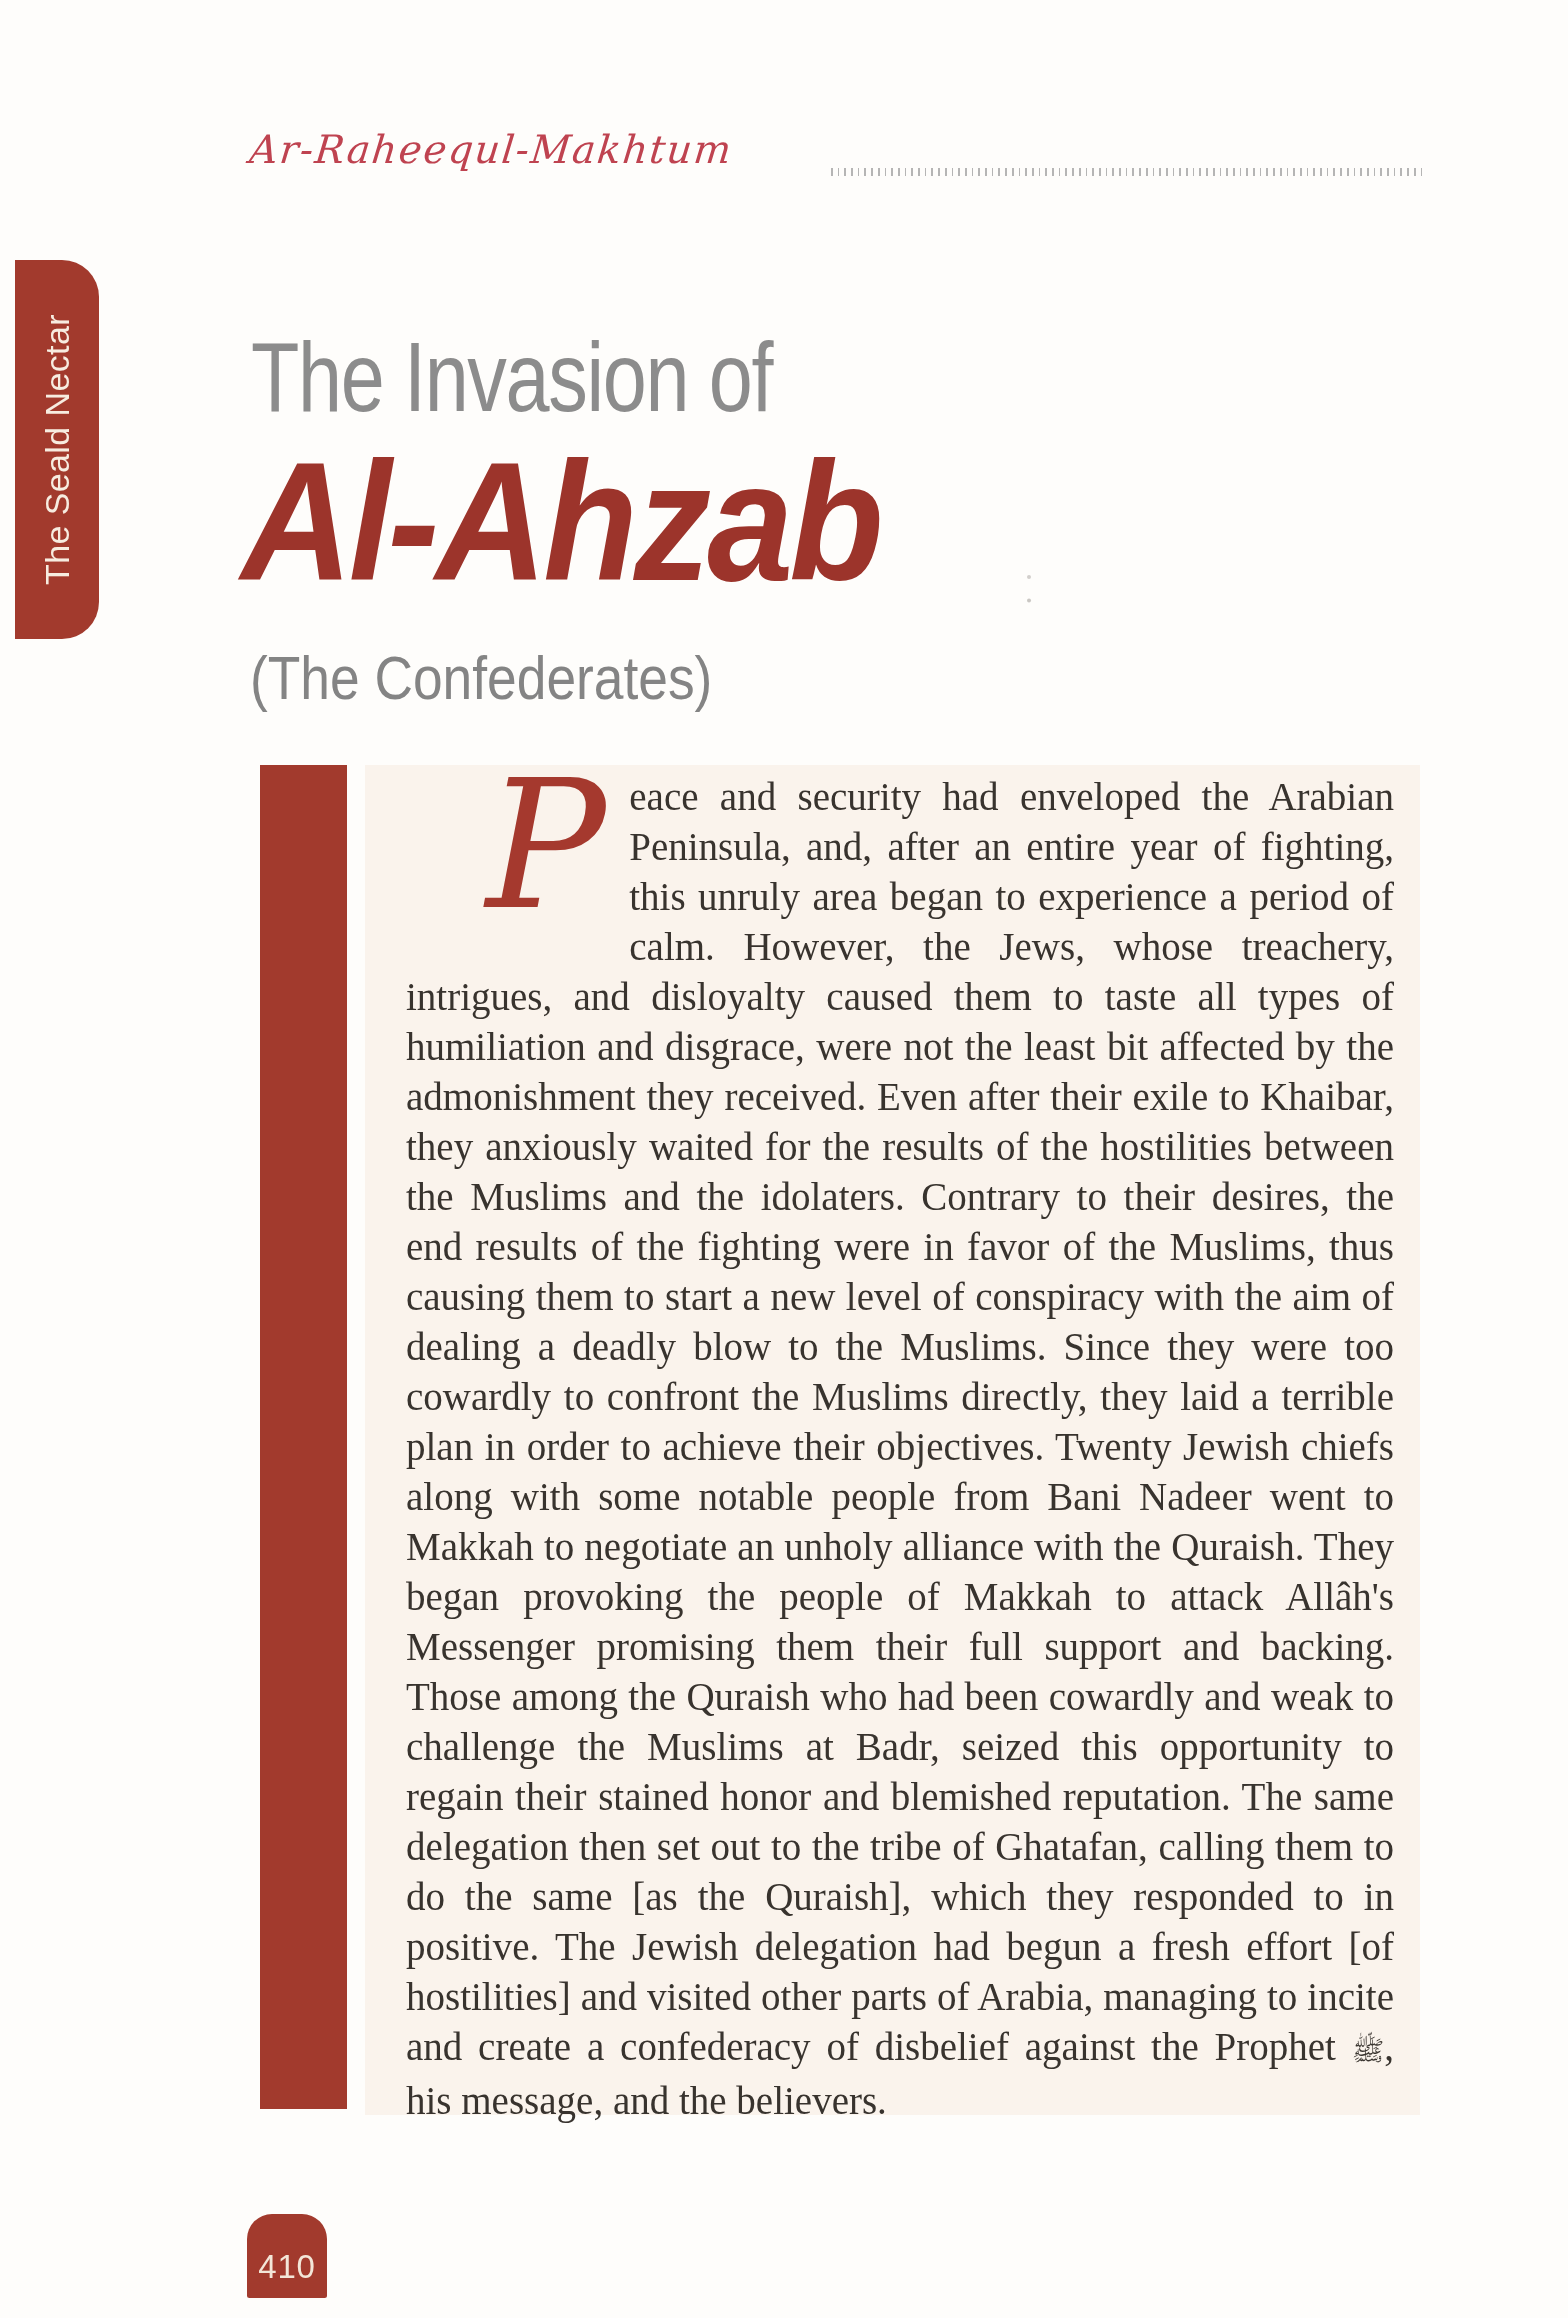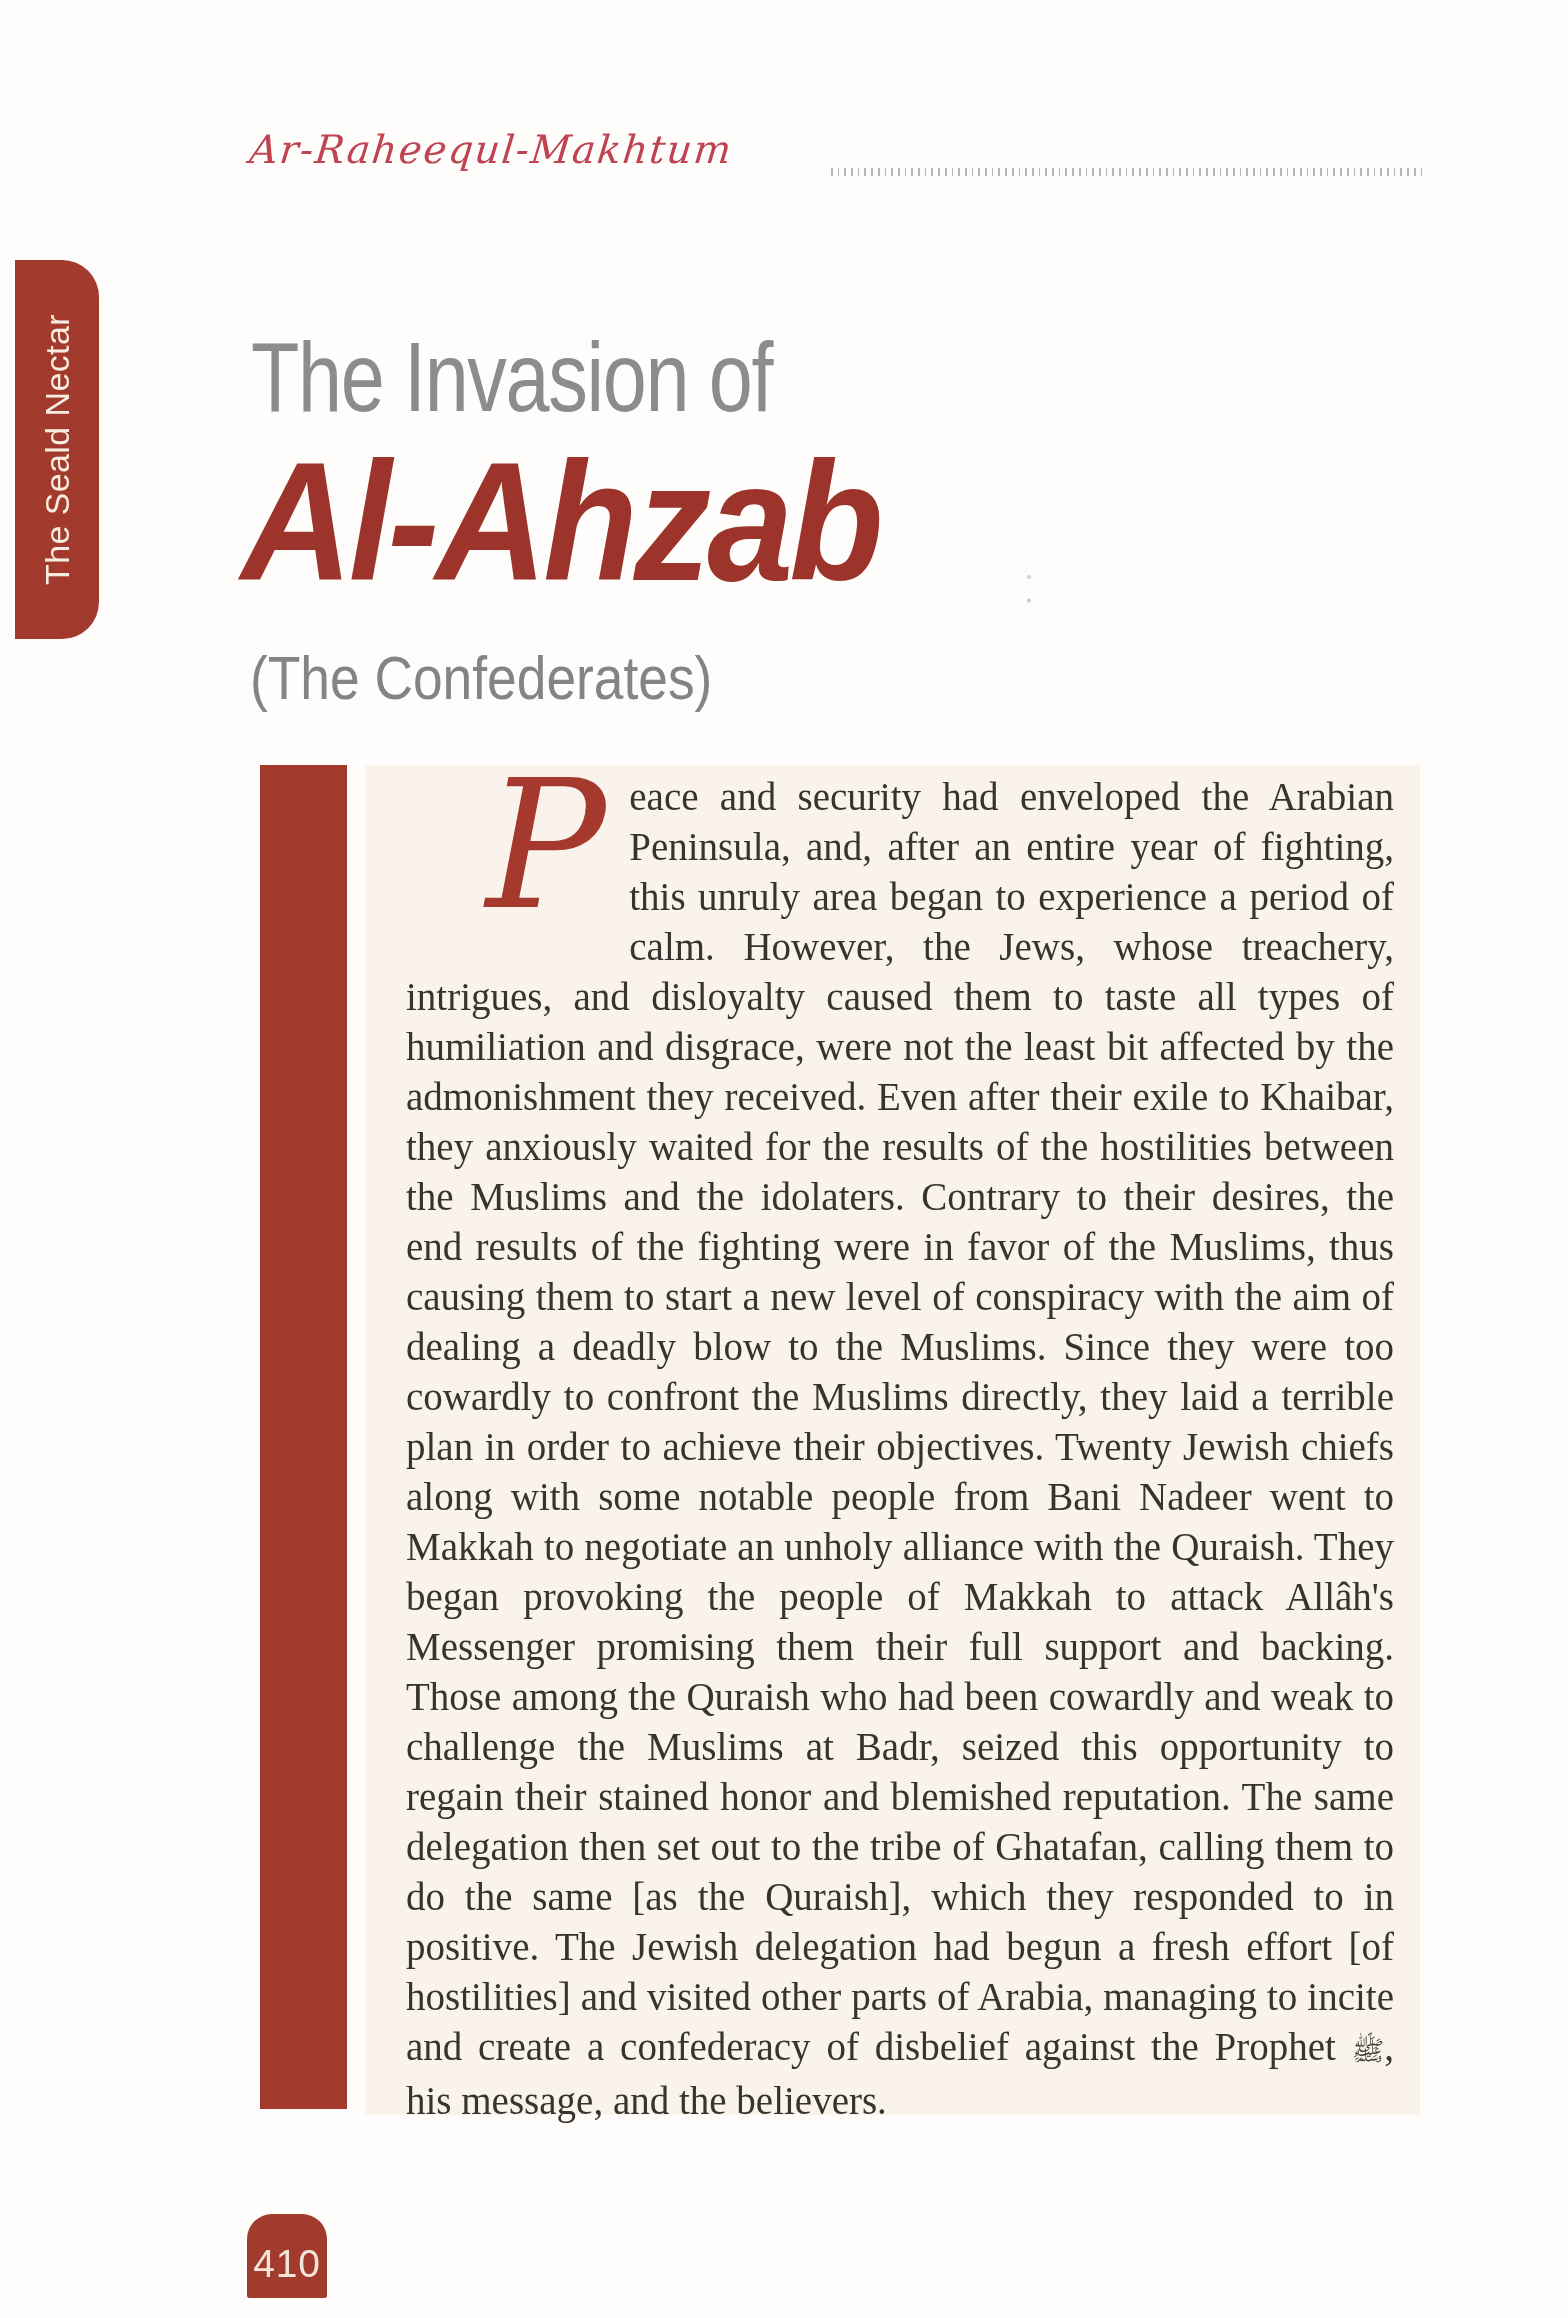--- a/index.html
+++ b/index.html
@@ -158,21 +158,21 @@
     height: 84px;
     background: #a23a2d;
     border-radius: 25px 25px 2.5px 2.5px;
     display: flex;
     align-items: flex-end;
     justify-content: center;
     padding-bottom: 11.7px;
   }
   .page-badge span {
     color: #f3e6d8;
-    font-size: 39px;
+    font-size: 33px;
     letter-spacing: 0.8px;
   }
 </style>
 </head>
 <body>
 
 <div class="page">
 
   <div class="header-script">Ar-Raheequl-Makhtum</div>
 

